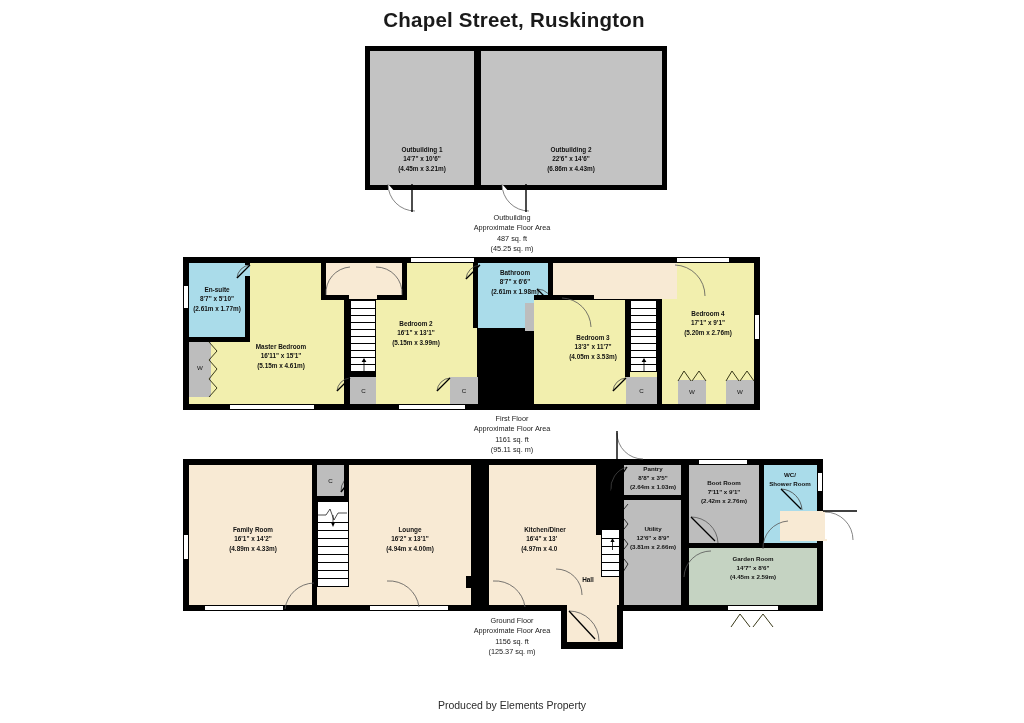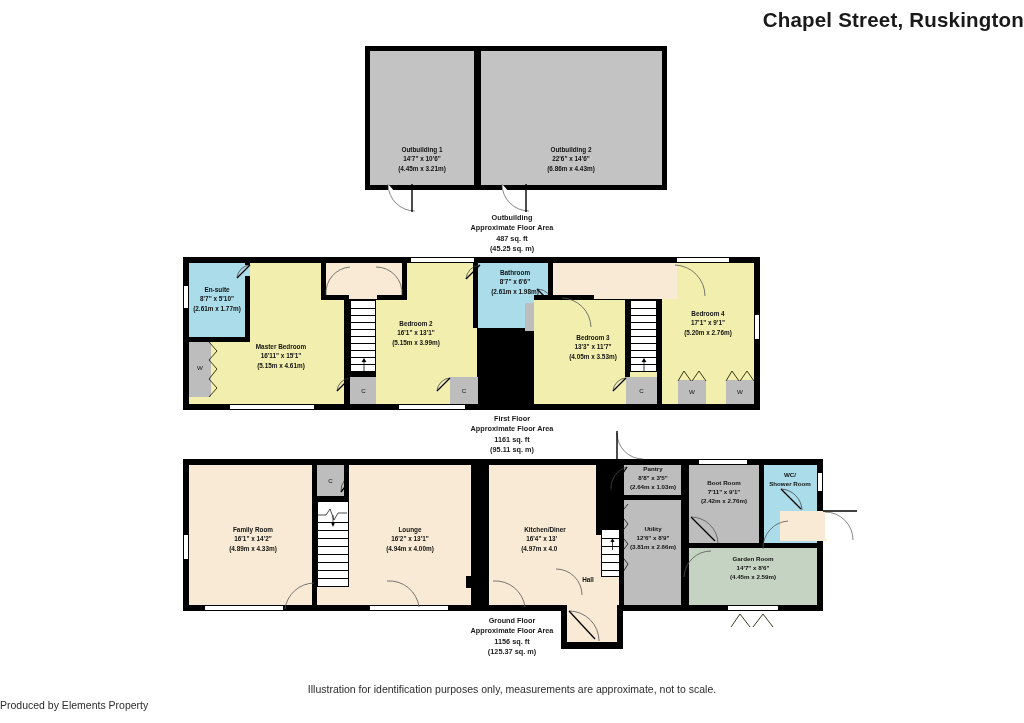--- a/index.html
+++ b/index.html
@@ -14,21 +14,21 @@
     width: 1024px;
     height: 723px;
     background: #ffffff;
     overflow: hidden;
   }
 
   
   .page-title {
     position: absolute;
     left: 4px; right: 0; top: 8px;
-    text-align: right;
+    text-align: center;
     font-size: 20.5px;
     font-weight: bold;
     color: #1a1a1a;
     letter-spacing: .2px;
   }
   .footer-main {
     position: absolute;
     left: 0; right: 0; top: 661px;
     text-align: center;
     font-size: 16.5px;
@@ -38,31 +38,31 @@
   .footer-sub {
     position: absolute;
     left: 0; right: 0; top: 683px;
     text-align: center;
     font-size: 10.5px;
     color: #2b2b2b;
   }
   .footer-cred {
     position: absolute;
     left: 0; right: 0; top: 699px;
-    text-align: left;
+    text-align: center;
     font-size: 10.5px;
     color: #2b2b2b;
   }
 
   
   .area-caption {
     position: absolute;
     text-align: center;
     font-size: 7.3px;
-    font-weight: bold;
+    font-weight: normal;
     line-height: 1.42;
     color: #1a1a1a;
     white-space: pre-line;
     width: 200px;
   }
 
   
   .plan { position: absolute; }
 
   
@@ -481,16 +481,15 @@
       <path d="M25 16 L35 3 L45 16" fill="none" stroke="#3a3a1a" stroke-width="1"></path>
     </svg>
     <div class="window" style="left:545px; top:146px; width:50px; height:6px;"></div>
   </div>
 
   <div class="area-caption" style="left:412px; top:616px;">Ground Floor
 Approximate Floor Area
 1156 sq. ft
 (125.37 sq. m)</div>
 
-  <div class="footer-sub">Illustration for identification purposes only, measurements are approximate, not to scale.</div>
   <div class="footer-cred">Produced by Elements Property</div>
 
 </div>
 
 </body></html>

